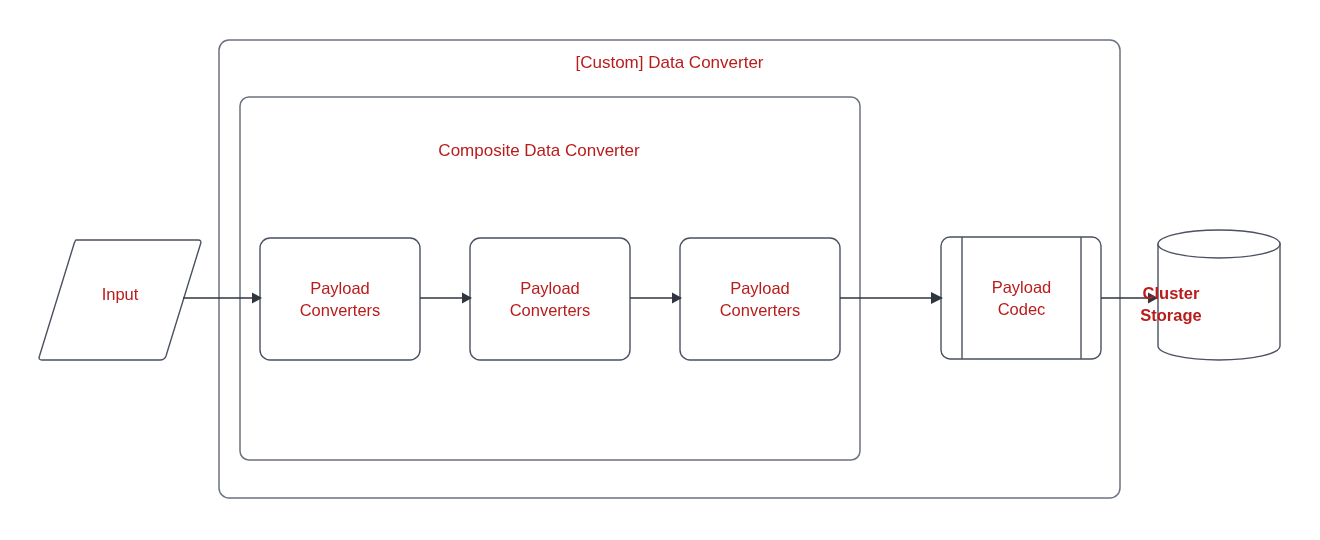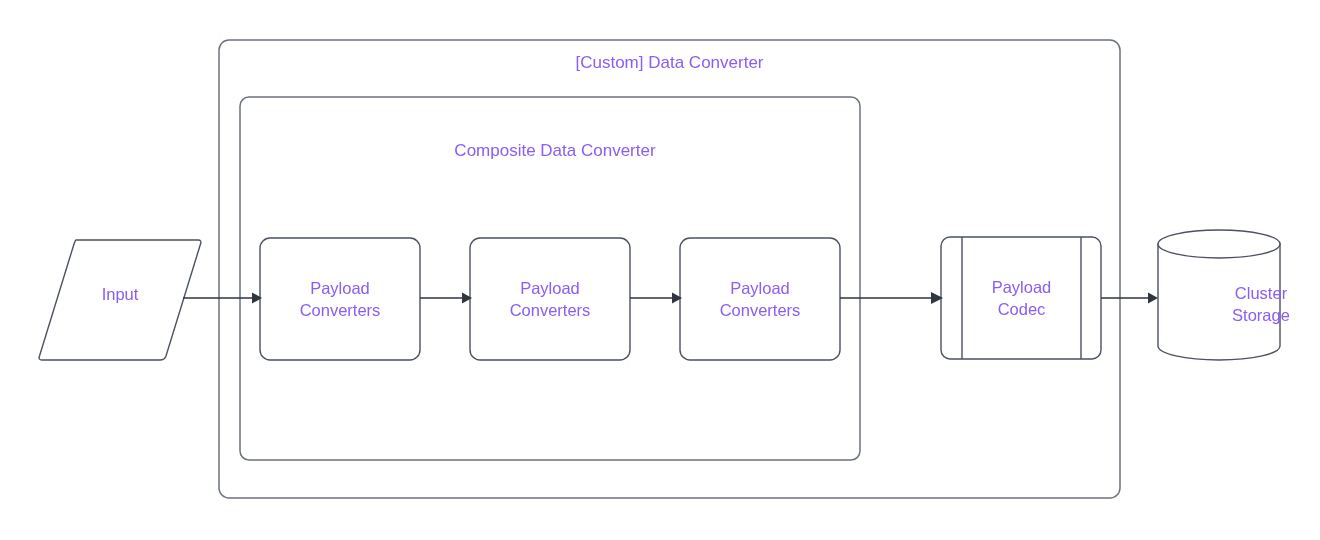--- a/index.html
+++ b/index.html
@@ -42,21 +42,21 @@
     fill: none;
     stroke: #2f3640;
     stroke-width: 1.5;
   }
   .arrowhead {
     fill: #2f3640;
     stroke: none;
   }
   .lbl {
     position: absolute;
-    color: #8b5cf6;
+    color: #b91c1c;
     font-family: "Liberation Sans", sans-serif;
     text-align: center;
     line-height: 1.34;
     white-space: pre-line;
     pointer-events: none;
   }
   .lbl-container-title {
     font-size: 17px;
   }
   .lbl-node {
@@ -120,32 +120,32 @@
 
     <g>
       <line class="connector" x1="1101" y1="298" x2="1148" y2="298"></line>
       <polygon class="arrowhead" points="1148,292.5 1158,298 1148,303.5"></polygon>
     </g>
 
   </svg>
 
   <div class="lbl lbl-container-title" style="left:219px; top:52px; width:901px;">[Custom] Data Converter</div>
 
-  <div class="lbl lbl-container-title" style="left:245px; top:140px; width:620px;">Composite Data Converter</div>
+  <div class="lbl lbl-container-title" style="left:229px; top:140px; width:620px;">Composite Data Converter</div>
 
   <div class="lbl lbl-node center-box" style="left:40px; top:240px; width:160px; height:108px;">Input</div>
 
   <div class="lbl lbl-node center-box" style="left:260px; top:238px; width:160px; height:122px;">Payload
 Converters</div>
 
   <div class="lbl lbl-node center-box" style="left:470px; top:238px; width:160px; height:122px;">Payload
 Converters</div>
 
   <div class="lbl lbl-node center-box" style="left:680px; top:238px; width:160px; height:122px;">Payload
 Converters</div>
 
   <div class="lbl lbl-node center-box" style="left:962px; top:237px; width:119px; height:122px;">Payload
 Codec</div>
 
-  <div class="lbl lbl-node center-box" style="left:1210px; top:248px; width:102px; height:112px;">Cluster
+  <div class="lbl lbl-node center-box" style="left:1120px; top:248px; width:102px; height:112px;font-weight:bold;">Cluster
 Storage</div>
 
 </div>
 
 </body></html>

